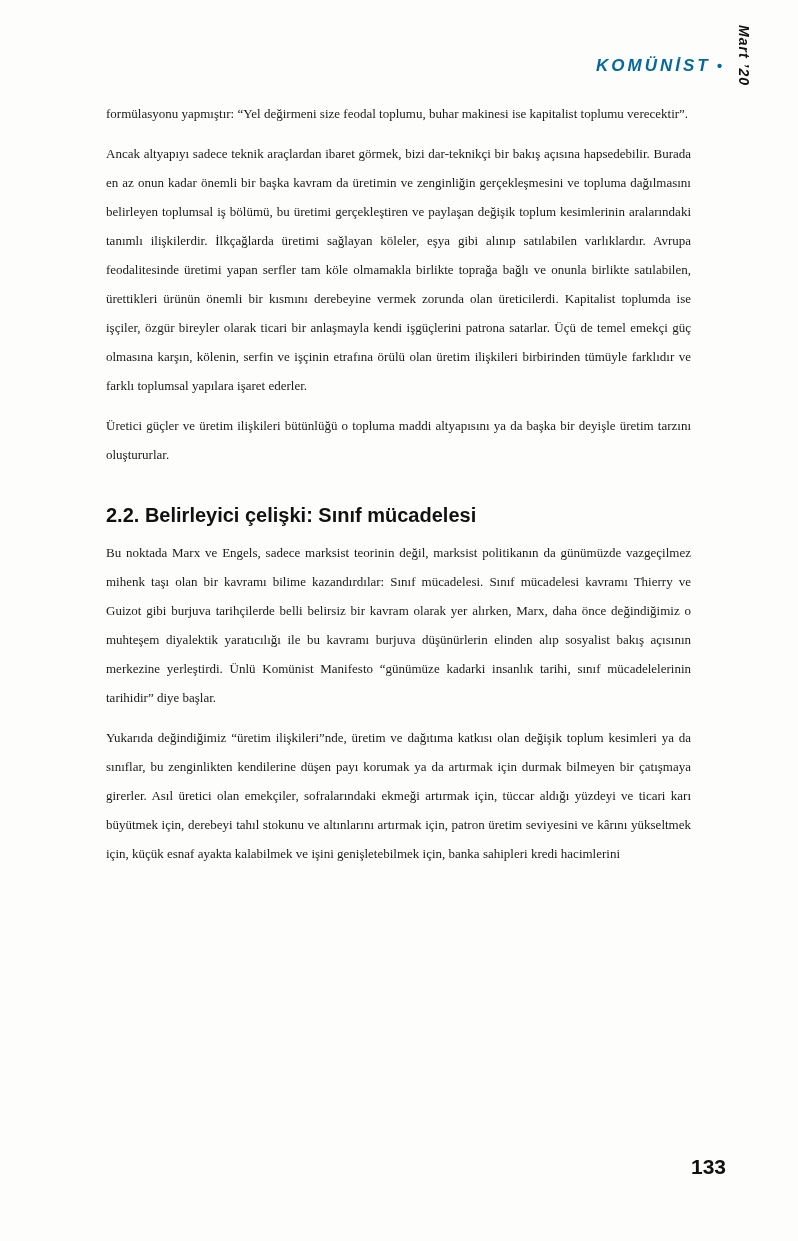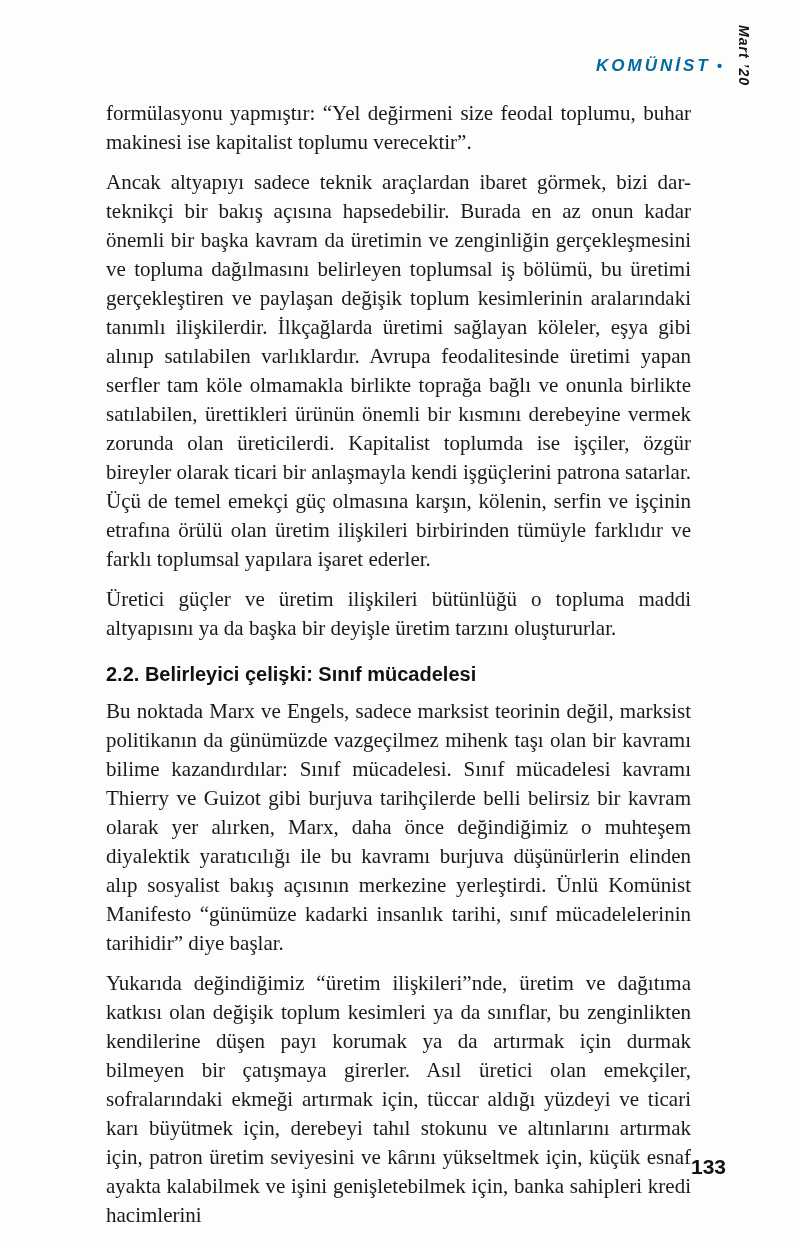--- a/index.html
+++ b/index.html
@@ -50,34 +50,34 @@
     transform-origin: top right;
     white-space: nowrap;
   }
   .content {
     position: absolute;
     top: 99px;
     left: 106px;
     width: 585px;
   }
   .content p {
-    font-size: 21px;
+    font-size: 13px;
     line-height: 29px;
     text-align: justify;
     hyphens: auto;
     -webkit-hyphens: auto;
     margin-bottom: 11px;
     color: #1a1a1a;
   }
   .content h2 {
     font-family: "Liberation Sans", sans-serif;
     font-weight: bold;
     font-size: 20px;
     line-height: 28px;
-    margin-top: 17px;
+    margin-top: 32px;
     margin-bottom: 9px;
     color: #111;
   }
   .page-number {
     position: absolute;
     bottom: 62px;
     right: 72px;
     font-family: "Liberation Sans", sans-serif;
     font-weight: bold;
     font-size: 21px;

